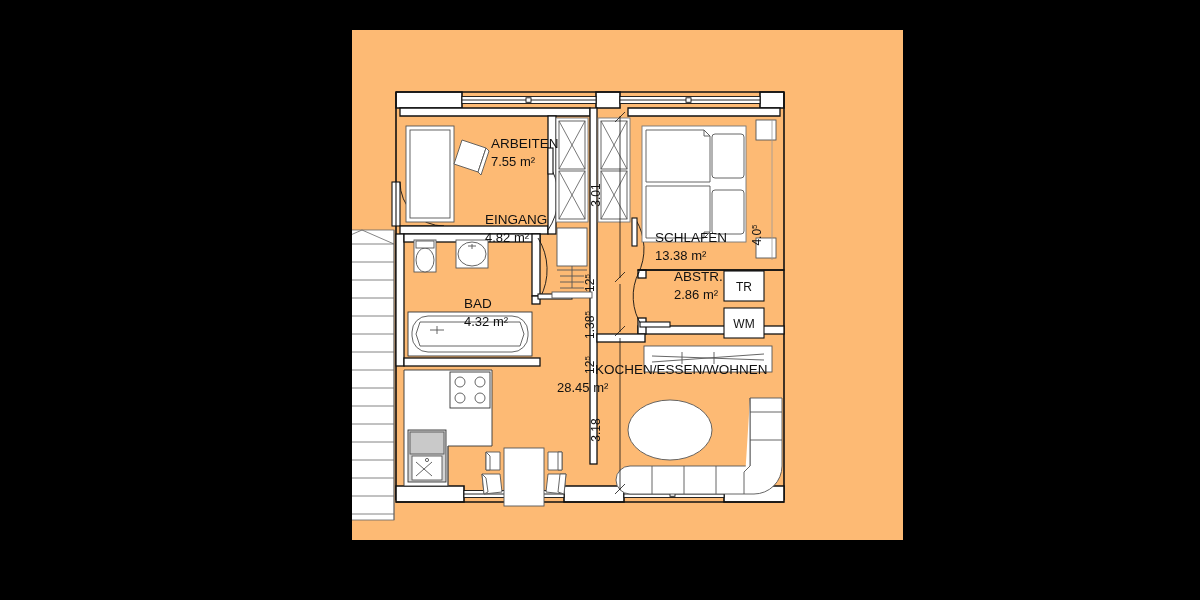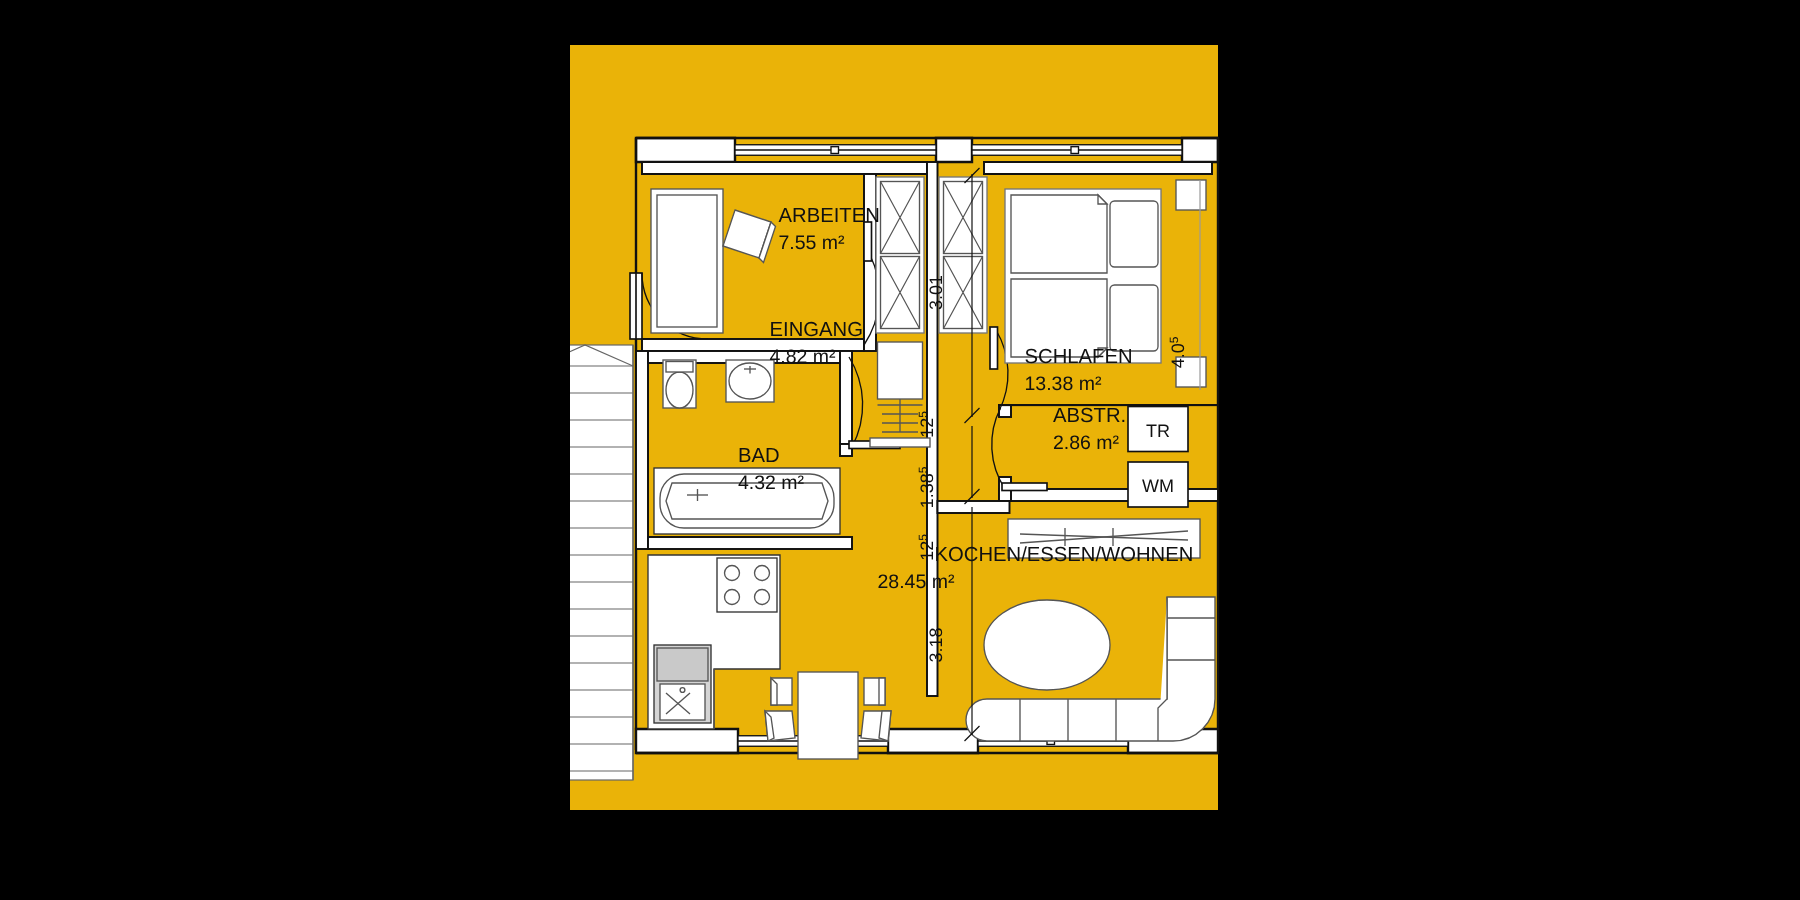--- a/index.html
+++ b/index.html
@@ -1,18 +1,18 @@
 <!DOCTYPE html>
 <html><head>
 <meta charset="utf-8">
 <style>
   html,body{margin:0;padding:0;background:#000;}
   body{width:1200px;height:600px;overflow:hidden;font-family:"Liberation Sans",sans-serif;}
   #stage{position:relative;width:1200px;height:600px;background:#000;}
-  #canvas{position:absolute;left:380px;top:30px;width:432px;height:510px;background:#eab308;}
+  #canvas{position:absolute;left:352px;top:30px;width:551px;height:510px;background:#fdba74;}
   svg{display:block;}
   text{font-family:"Liberation Sans",sans-serif;fill:#111;}
   .rmname{font-size:13.5px;}
   .rmarea{font-size:13px;}
   .dim{font-size:12px;}
   .dimsup{font-size:8px;}
   .appl{font-size:12px;}
 </style>
 </head>
 <body>

